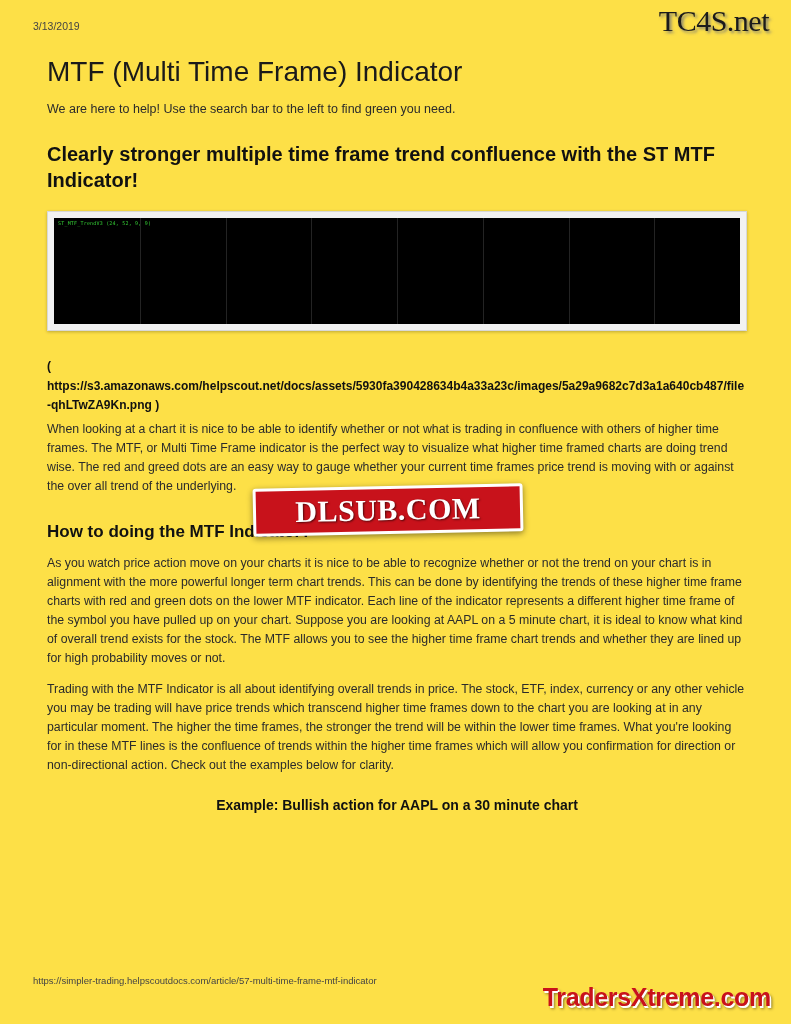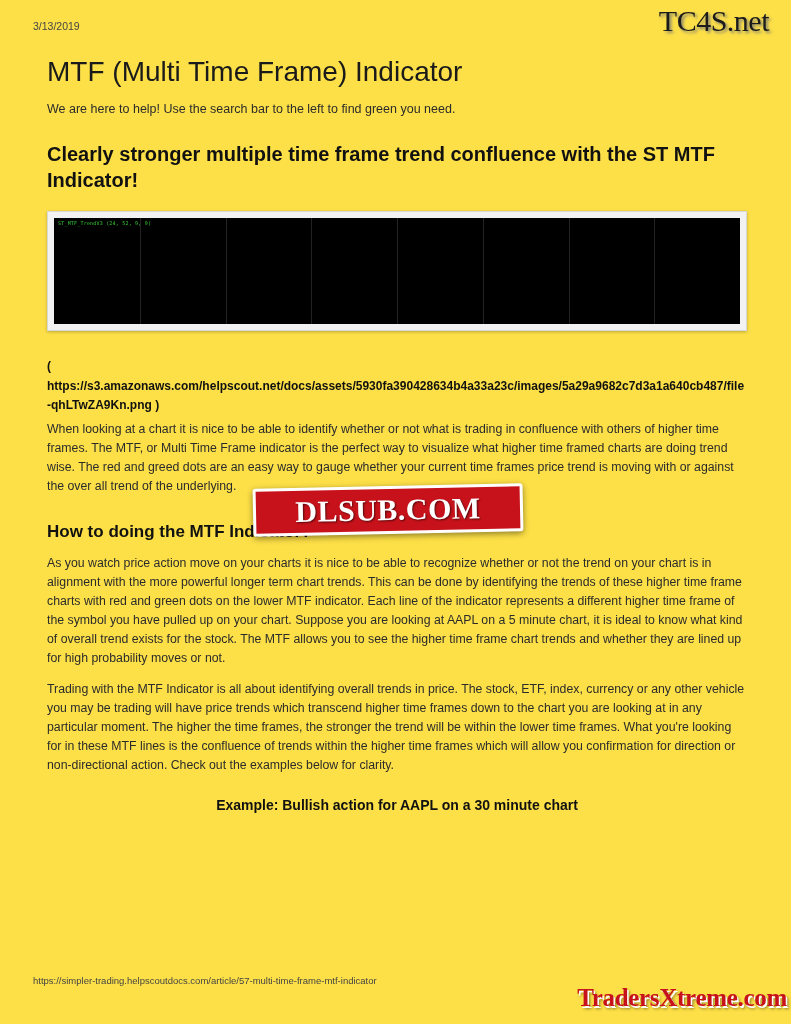--- a/index.html
+++ b/index.html
@@ -174,23 +174,23 @@
   
   .pg-footer {
     position: absolute;
     left: 33px;
     bottom: 38px;
     font-size: 9.5px;
     color: #444;
   }
   .watermark-txm {
     position: absolute;
-    right: 4px;
+    right: 20px;
     bottom: 12px;
-    font-family: Liberation Serif, serif;
+    font-family: Liberation Sans, sans-serif;
     font-weight: bold;
     font-size: 25px;
     color: #c8121b;
     text-shadow: 1.5px 1.5px 0 #ffffff, 2.5px 2.5px 3px rgba(0,0,0,0.45);
     letter-spacing: -0.3px;
   }
 </style>
 </head>
 <body>
 

